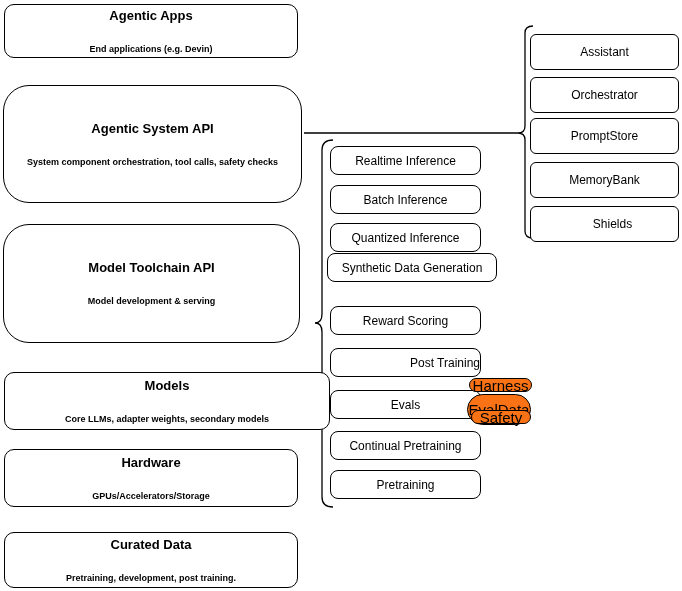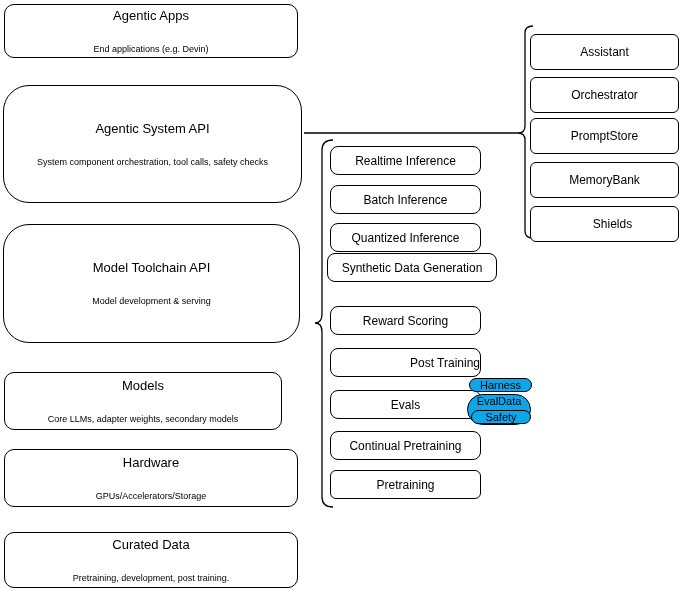--- a/index.html
+++ b/index.html
@@ -22,20 +22,21 @@
     position: absolute;
     box-sizing: border-box;
     background: #ffffff;
     border: 1.3px solid #000000;
     display: flex;
     flex-direction: column;
     align-items: center;
     justify-content: center;
     text-align: center;
     gap: 21px;
+    font-weight: bold;
   }
   .node .title { font-size: 13px; line-height: 15px; }
   .node .subtitle { font-size: 9px; line-height: 11px; }
   .big-round { border-radius: 26px; }
   .small-round { border-radius: 10px; }
   .mid-node {
     position: absolute;
     box-sizing: border-box;
     left: 330px; width: 151px; height: 29px;
     background: #ffffff;
@@ -51,25 +52,25 @@
     left: 530px; width: 149px; height: 36px;
     background: #ffffff;
     border: 1.3px solid #000000;
     border-radius: 6px;
     display: flex; align-items: center; justify-content: center;
     font-size: 12px;
   }
   .tag {
     position: absolute;
     box-sizing: border-box;
-    background: #0ea5e9;
+    background: #f97316;
     border: 1.3px solid #000000;
     border-radius: 999px;
-    display: flex; justify-content: center;
-    font-size: 11px;
+    display: flex; align-items: center; justify-content: center;
+    font-size: 15px;
     z-index: 2;
   }
 </style>
 </head>
 <body>
 
 <div class="canvas">
 
   <svg class="connectors" viewBox="0 0 682 591" xmlns="http://www.w3.org/2000/svg">
 
@@ -88,21 +89,21 @@
   <div class="node big-round" style="left:3px; top:85px; width:299px; height:118px;">
     <span class="title">Agentic System API</span>
     <span class="subtitle">System component orchestration, tool calls, safety checks</span>
   </div>
 
   <div class="node big-round" style="left:3px; top:224px; width:297px; height:119px;">
     <span class="title">Model Toolchain API</span>
     <span class="subtitle">Model development &amp; serving</span>
   </div>
 
-  <div class="node small-round" style="left:4px; top:372px; width:278px; height:58px;">
+  <div class="node small-round" style="left:4px; top:372px; width:326px; height:58px;">
     <span class="title">Models</span>
     <span class="subtitle">Core LLMs, adapter weights, secondary models</span>
   </div>
 
   <div class="node small-round" style="left:4px; top:449px; width:294px; height:58px;">
     <span class="title">Hardware</span>
     <span class="subtitle">GPUs/Accelerators/Storage</span>
   </div>
 
   <div class="node small-round" style="left:4px; top:532px; width:294px; height:56px;">
@@ -127,21 +128,21 @@
   </div>
   <div class="mid-node" style="top:348px;justify-content:flex-end;">
     <span>Post Training</span>
   </div>
   <div class="mid-node" style="top:390px;">
     <span>Evals</span>
   </div>
   <div class="mid-node" style="top:431px;">
     <span>Continual Pretraining</span>
   </div>
-  <div class="mid-node" style="top:470px;border-radius:6px;">
+  <div class="mid-node" style="top:470px;">
     <span>Pretraining</span>
   </div>
 
   <div class="tag" style="left:469px; top:378px; width:63px; height:14px;">
     <span>Harness</span>
   </div>
   <div class="tag" style="left:467px; top:394px; width:64px; height:31px;">
     <span>EvalData</span>
   </div>
   <div class="tag" style="left:471px; top:410px; width:60px; height:14px;">

